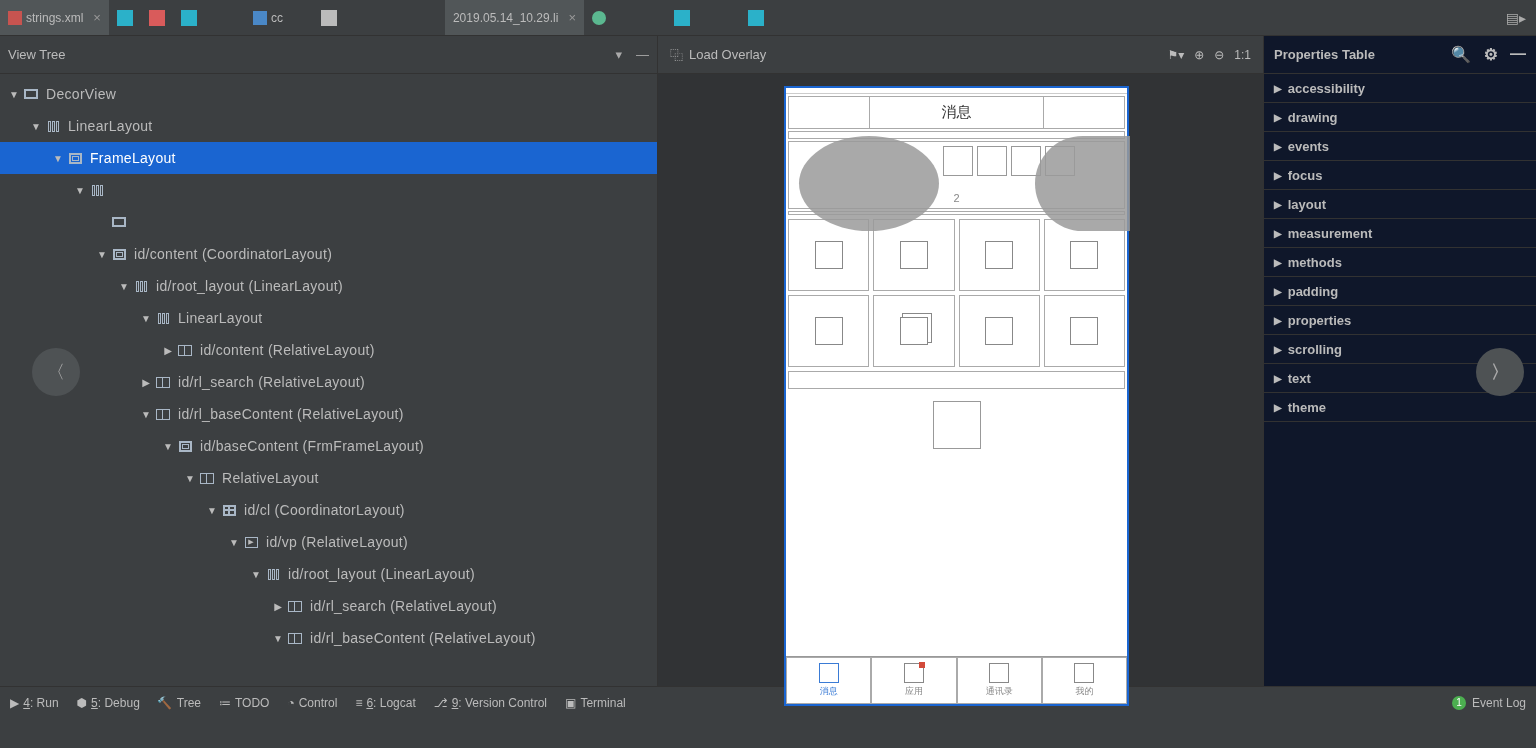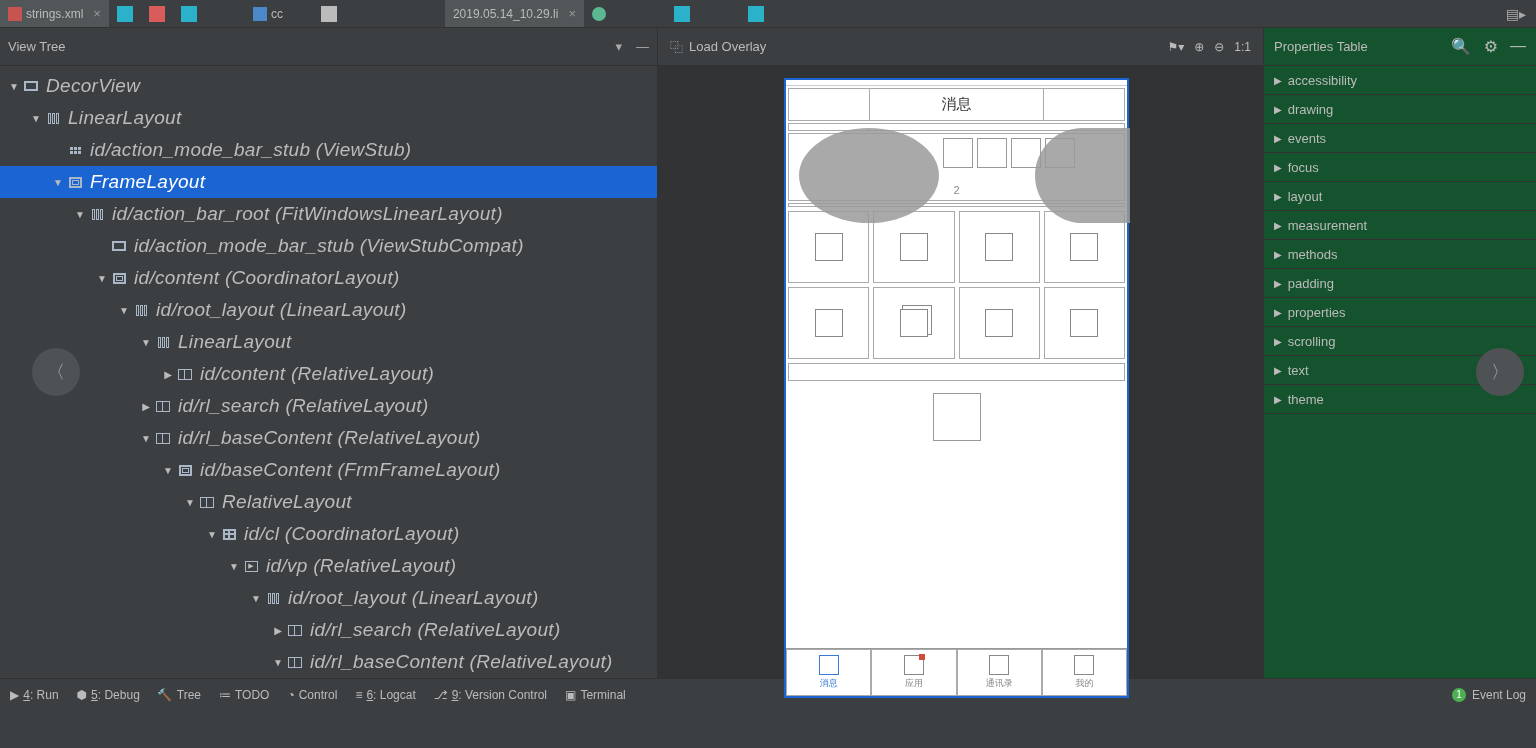--- a/index.html
+++ b/index.html
@@ -1,40 +1,40 @@
 <!DOCTYPE html>
 <html><head>
 <meta charset="utf-8">
 <style>
 * { margin: 0; padding: 0; box-sizing: border-box; font-family: "Segoe UI", sans-serif; }
 body { background: #3c3f41; color: #bbbbbb; overflow: hidden; width: 1536px; height: 748px; }
-.tabs-bar { height: 28px; background: #3c3f41; display: flex; align-items: center; border-bottom: 1px solid #323232; }
+.tabs-bar { height: 36px; background: #3c3f41; display: flex; align-items: center; border-bottom: 1px solid #323232; }
 .tab { display: flex; align-items: center; padding: 0 8px; height: 100%; font-size: 12px; color: #bbbbbb; gap: 4px; }
 .tab.active { background: #515658; }
 .tab-icon { width: 14px; height: 14px; display: inline-block; }
 .tab-close { margin-left: 6px; color: #999; font-size: 13px; }
 .colored-sq { width: 16px; height: 16px; display: inline-block; margin: 0 8px; }
 .main { display: flex; height: 650px; }
 .left-panel { width: 658px; background: #3c3f41; display: flex; flex-direction: column; border-right: 1px solid #323232; }
 .panel-header { height: 38px; display: flex; align-items: center; padding: 0 8px; font-size: 13px; color: #bbbbbb; border-bottom: 1px solid #323232; }
 .tree { flex: 1; overflow-y: auto; font-family: "Consolas", monospace; font-size: 14px; padding-top: 4px; }
 .tree-row { display: flex; align-items: center; height: 32px; padding-right: 8px; white-space: nowrap; }
 .tree-row.selected { background: #1a65d1; color: #fff; }
 .tree-arrow { width: 16px; text-align: center; font-size: 10px; color: #bbbbbb; }
 .tree-icon { width: 18px; height: 16px; display: inline-flex; align-items: center; justify-content: center; margin-right: 6px; }
-.tree-label { font-size: 19px; letter-spacing: 0.3px; font-style: italic; }
+.tree-label { font-size: 14px; letter-spacing: 0.3px; }
 .center-panel { flex: 1; background: #313335; position: relative; border-right: 1px solid #323232; }
 .center-header { height: 38px; display: flex; align-items: center; justify-content: space-between; padding: 0 12px; border-bottom: 1px solid #323232; background: #3c3f41; }
 .center-title { font-size: 13px; color: #bbbbbb; display: flex; align-items: center; gap: 6px; }
 .center-tools { display: flex; gap: 10px; align-items: center; font-size: 12px; color: #bbbbbb; }
 .device-preview { position: absolute; left: 126px; top: 50px; width: 345px; height: 620px; background: #fff; border: 2px solid #1a65d1; }
 .dp-grid { display: flex; gap: 4px; padding: 2px; }
 .dp-cell { flex: 1; border: 1px solid #aaa; height: 72px; display: flex; align-items: center; justify-content: center; }
 .dp-inner { width: 28px; height: 28px; border: 1px solid #888; }
-.right-panel { width: 272px; background: #14532d; }
+.right-panel { width: 272px; background: #0f172a; font-weight: bold; }
 .right-header { height: 38px; display: flex; align-items: center; justify-content: space-between; padding: 0 10px; border-bottom: 1px solid #323232; }
 .prop-row { height: 29px; display: flex; align-items: center; padding: 0 10px; border-bottom: 1px solid #323232; font-size: 13px; gap: 6px; }
 .prop-arrow { font-size: 10px; color: #bbbbbb; }
 .bottom-bar { height: 32px; background: #3c3f41; border-top: 1px solid #323232; display: flex; align-items: center; padding: 0 10px; gap: 18px; font-size: 12px; color: #bbbbbb; }
 .bottom-item { display: flex; align-items: center; gap: 4px; }
 .bottom-right { margin-left: auto; display: flex; align-items: center; gap: 6px; }
 .nav-circle { position: absolute; width: 48px; height: 48px; border-radius: 50%; background: #4e5254; display: flex; align-items: center; justify-content: center; color: #aaa; font-size: 18px; z-index: 10; }
 .underline { text-decoration: underline; }
 .icon-svg-box { border: 2px solid #a9b7c6; width: 14px; height: 10px; display: inline-block; }
 .bn-item { flex: 1; border: 1px solid #aaa; display: flex; flex-direction: column; align-items: center; justify-content: center; font-size: 9px; color: #3a7bd5; gap: 2px; }
@@ -91,60 +91,44 @@
           <span class="tree-arrow">▼</span>
           <span class="tree-icon">
             <span style="display:inline-flex;gap:1px">
               <span style="width:3px;height:11px;border:1px solid #a9b7c6"></span>
               <span style="width:3px;height:11px;border:1px solid #a9b7c6"></span>
               <span style="width:3px;height:11px;border:1px solid #a9b7c6"></span>
             </span>
           </span>
           <span class="tree-label">LinearLayout</span>
         </div>
-        <div class="tree-row" style="padding-left: 50px;">
-          <span class="tree-arrow"></span>
-          <span class="tree-icon">
-            <span style="display:inline-grid;grid-template-columns:repeat(3,3px);gap:1px">
-              <span style="width:3px;height:3px;background:#a9b7c6"></span>
-              <span style="width:3px;height:3px;background:#a9b7c6"></span>
-              <span style="width:3px;height:3px;background:#a9b7c6"></span>
-              <span style="width:3px;height:3px;background:#a9b7c6"></span>
-              <span style="width:3px;height:3px;background:#a9b7c6"></span>
-              <span style="width:3px;height:3px;background:#a9b7c6"></span>
-            </span>
-          </span>
-          <span class="tree-label">id/action_mode_bar_stub (ViewStub)</span>
-        </div>
         <div class="tree-row selected" style="padding-left: 50px;">
           <span class="tree-arrow">▼</span>
           <span class="tree-icon">
             <span style="width:13px;height:11px;border:2px solid #a9b7c6;display:inline-block;position:relative">
               <span style="position:absolute;inset:1px;border:1px solid #a9b7c6"></span>
             </span>
           </span>
           <span class="tree-label">FrameLayout</span>
         </div>
         <div class="tree-row" style="padding-left: 72px;">
           <span class="tree-arrow">▼</span>
           <span class="tree-icon">
             <span style="display:inline-flex;gap:1px">
               <span style="width:3px;height:11px;border:1px solid #a9b7c6"></span>
               <span style="width:3px;height:11px;border:1px solid #a9b7c6"></span>
               <span style="width:3px;height:11px;border:1px solid #a9b7c6"></span>
             </span>
           </span>
-          <span class="tree-label">id/action_bar_root (FitWindowsLinearLayout)</span>
         </div>
         <div class="tree-row" style="padding-left: 94px;">
           <span class="tree-arrow"></span>
           <span class="tree-icon">
             <span class="icon-svg-box"></span>
           </span>
-          <span class="tree-label">id/action_mode_bar_stub (ViewStubCompat)</span>
         </div>
         <div class="tree-row" style="padding-left: 94px;">
           <span class="tree-arrow">▼</span>
           <span class="tree-icon">
             <span style="width:13px;height:11px;border:2px solid #a9b7c6;display:inline-block;position:relative">
               <span style="position:absolute;inset:1px;border:1px solid #a9b7c6"></span>
             </span>
           </span>
           <span class="tree-label">id/content (CoordinatorLayout)</span>
         </div>

